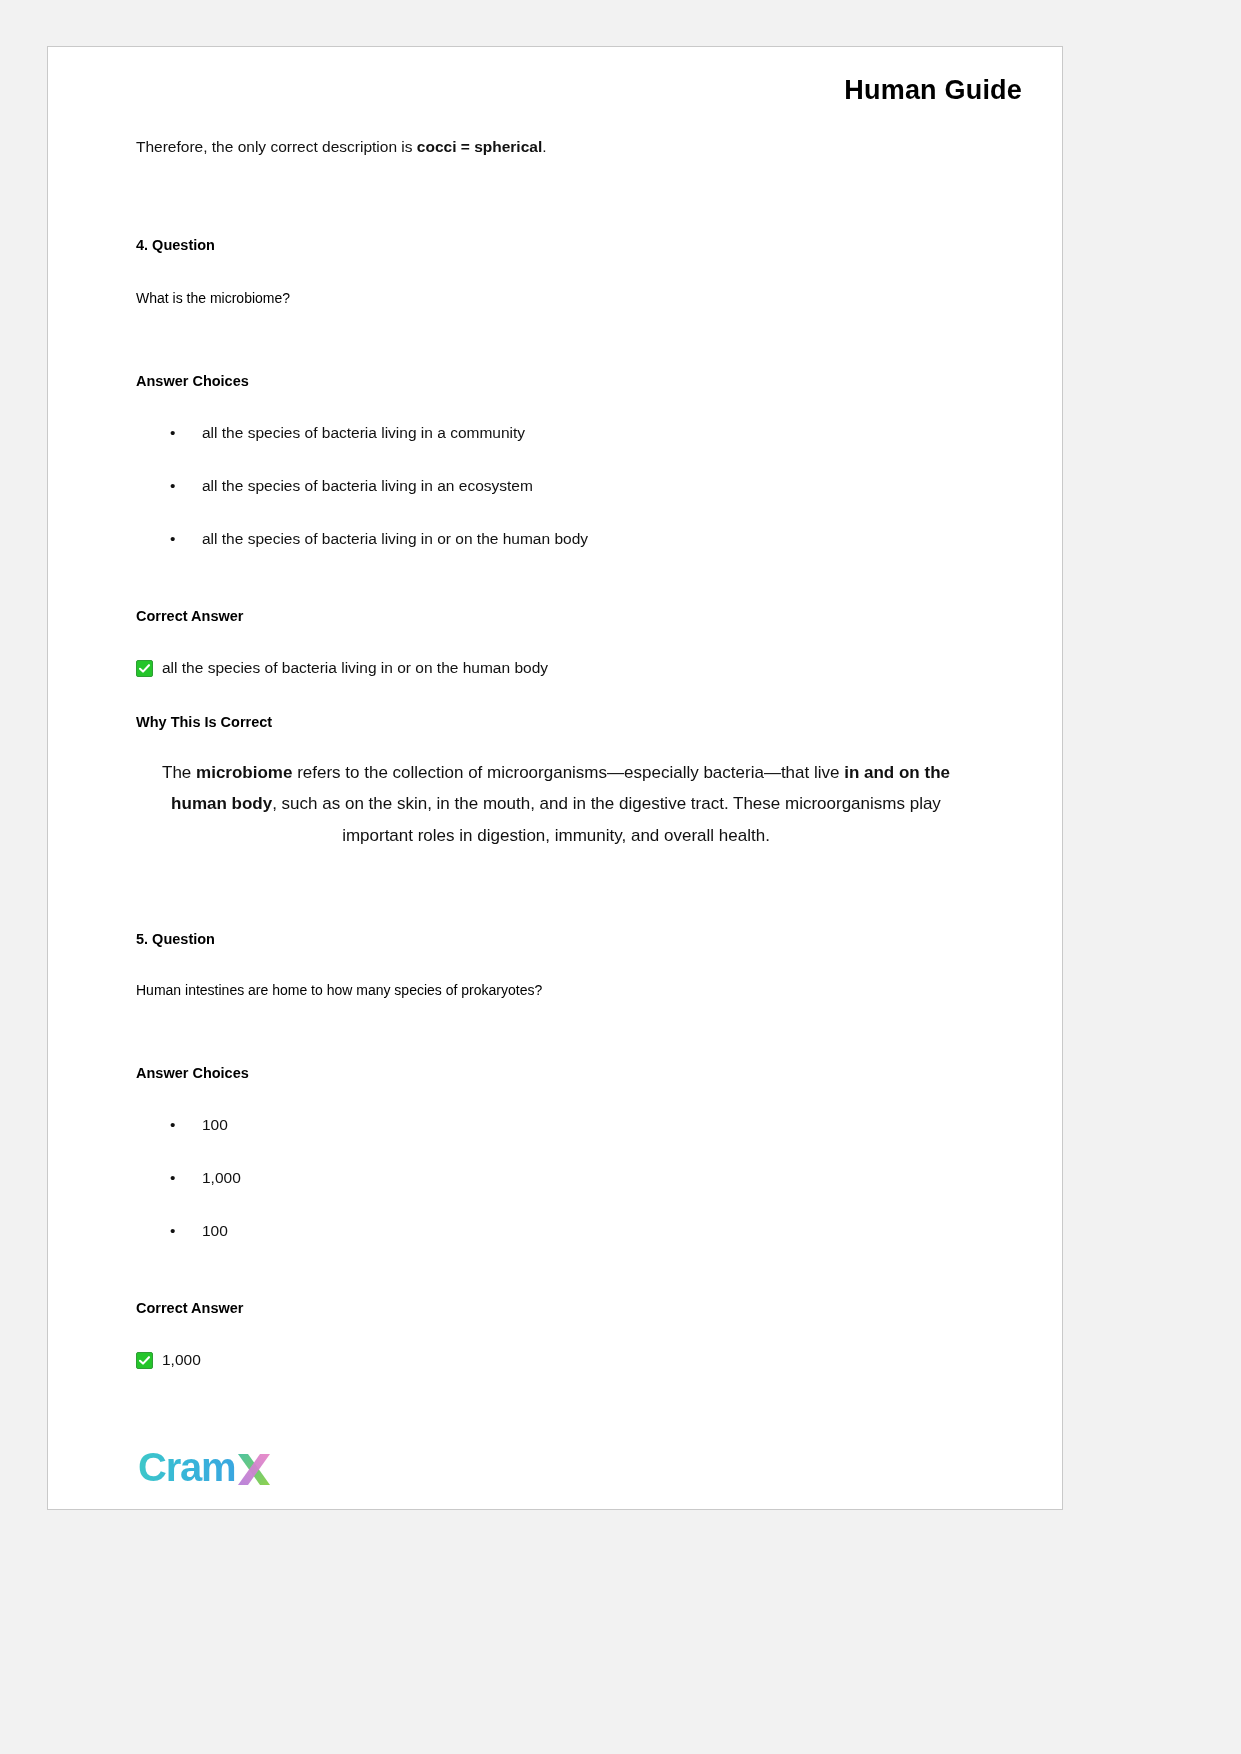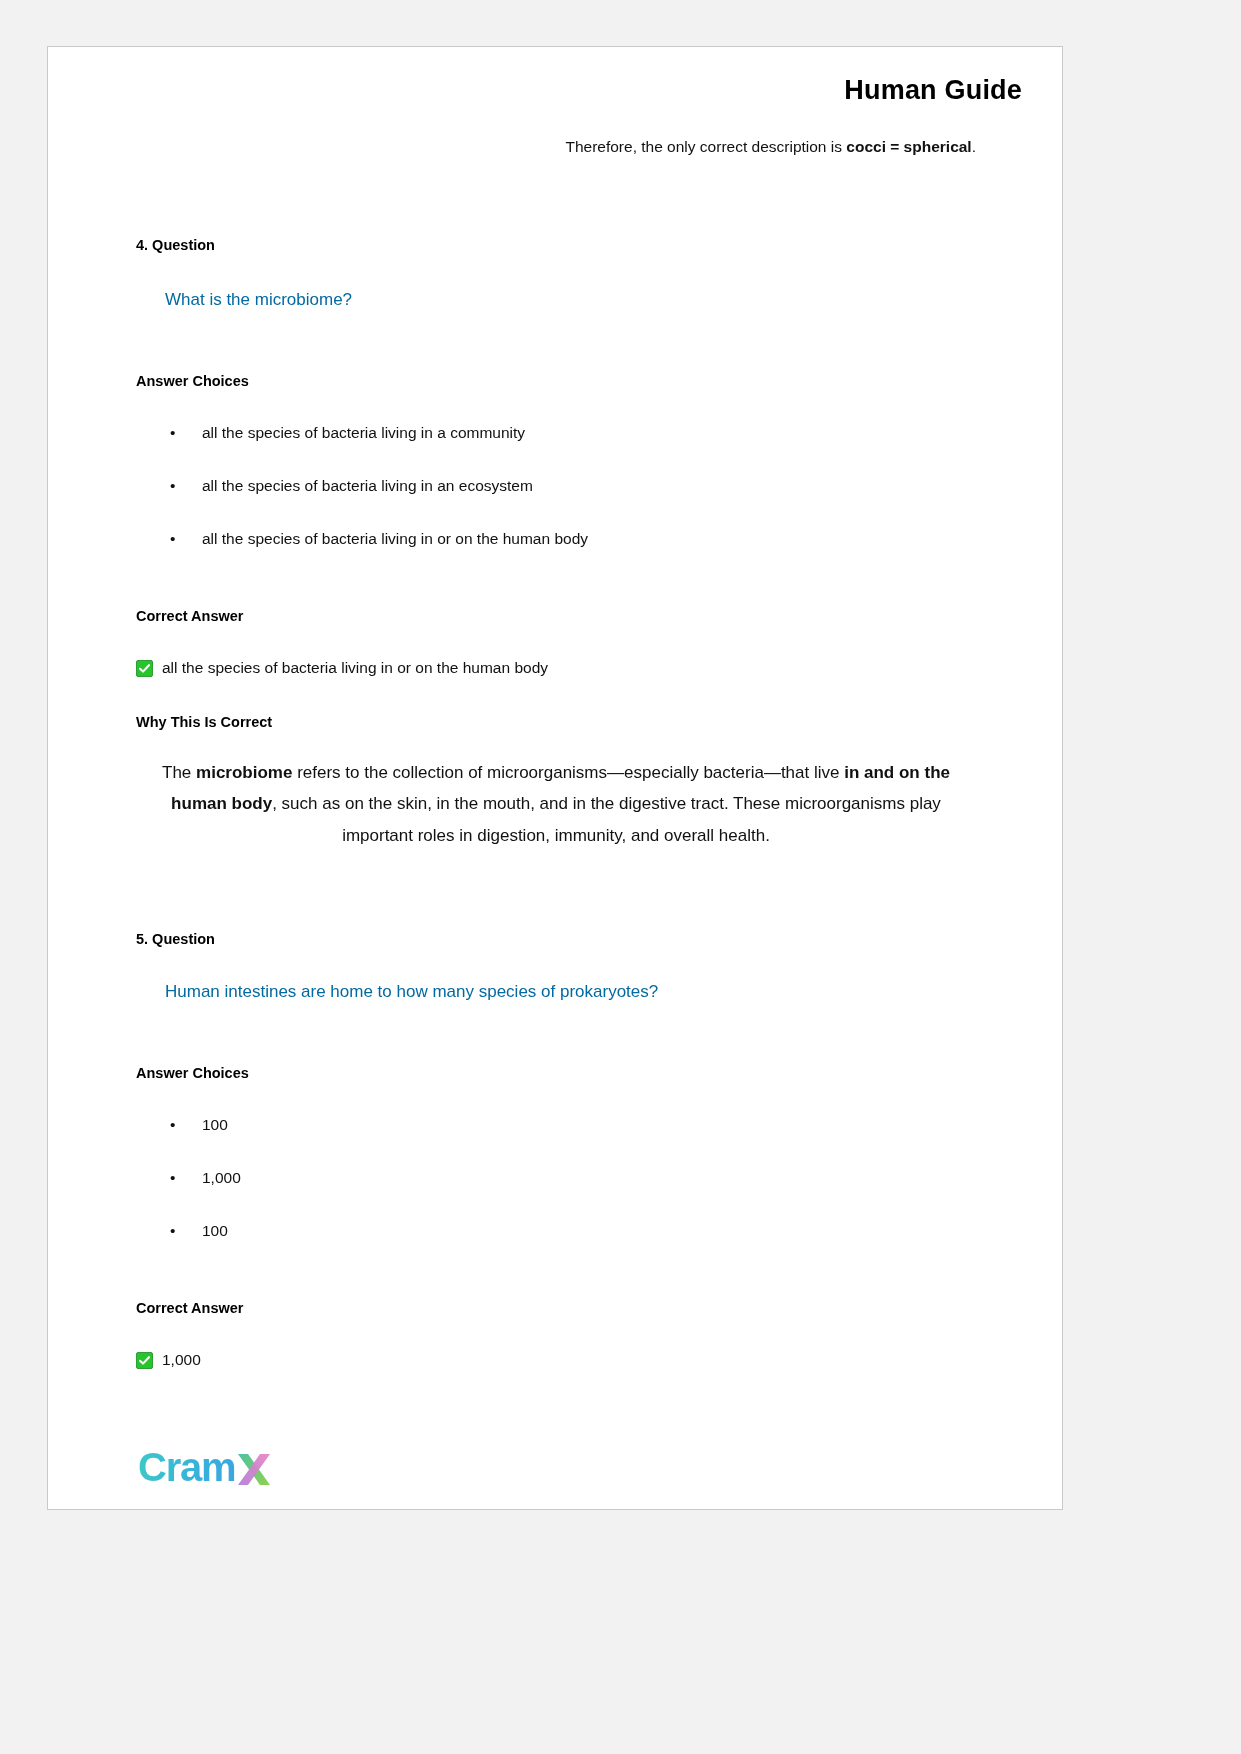--- a/index.html
+++ b/index.html
@@ -79,34 +79,32 @@
   .block {
     position: absolute;
     left: 88px;
     width: 840px;
   }
 
   .para {
     font-size: 15.5px;
     line-height: 1.55;
     color: #111;
-    text-align: right;
   }
   .para b { font-weight: bold; }
 
   .q-heading {
     font-size: 14.5px;
     font-weight: bold;
     color: #000;
   }
 
   .q-text {
-    font-size: 17px;
-    color: #0369a1;
-    margin-left: 29px;
+    font-size: 14px;
+    color: #000000;
   }
 
   .sub-heading {
     font-size: 14.5px;
     font-weight: bold;
     color: #000;
   }
 
   ul.choices {
     margin: 0;

